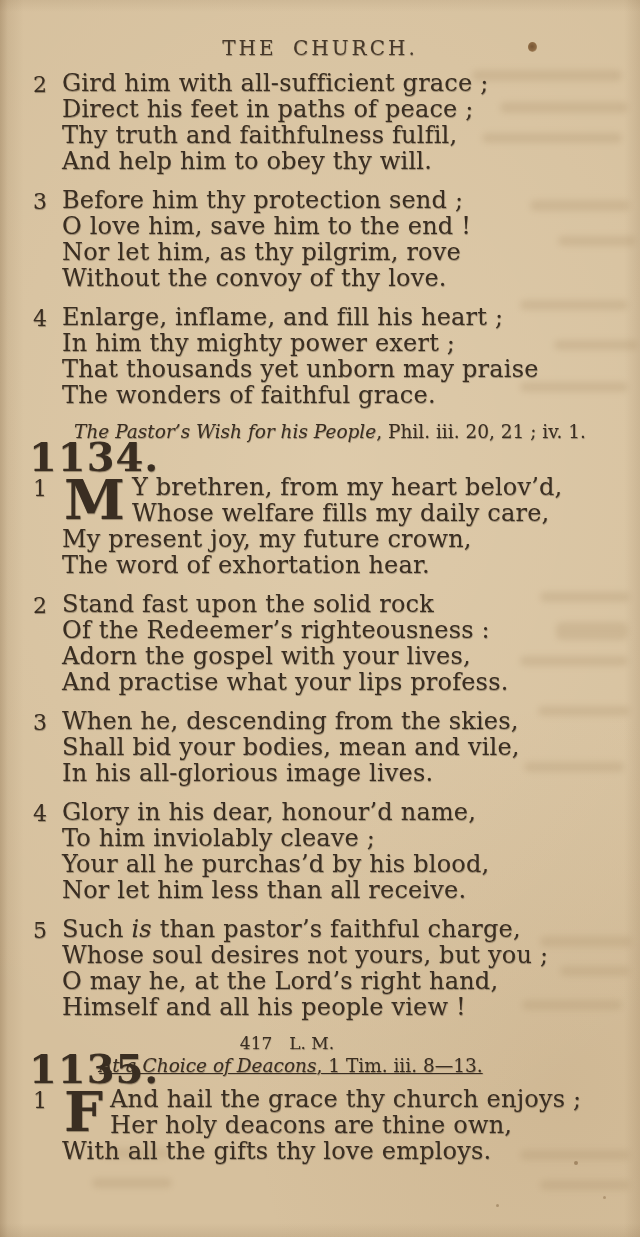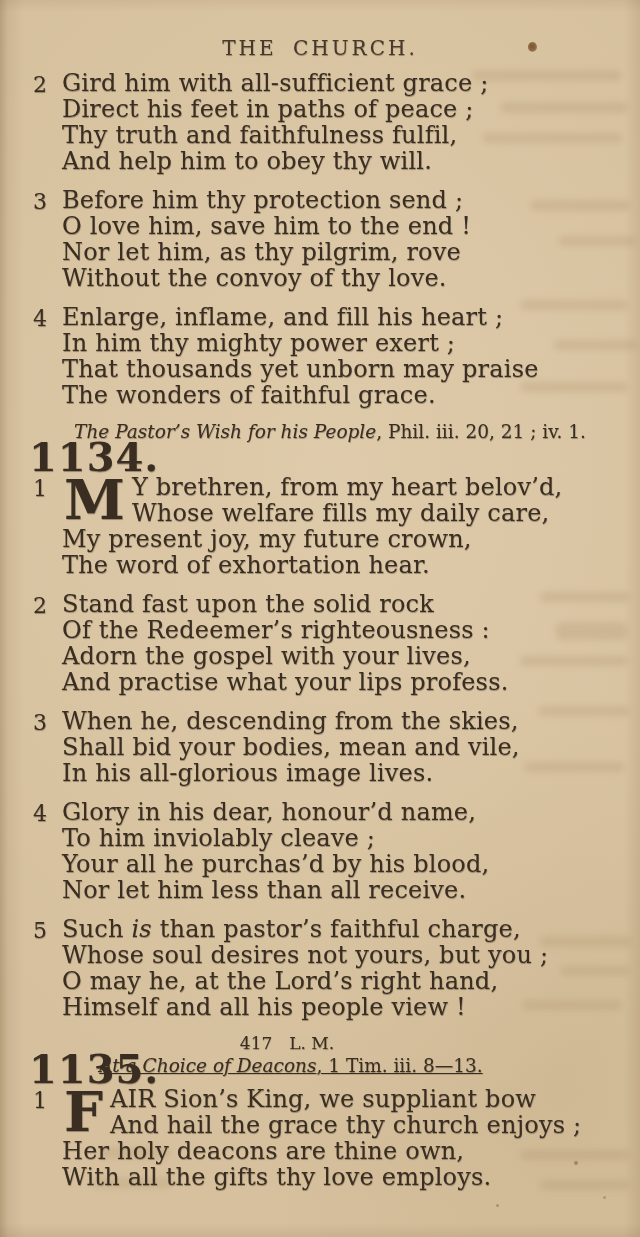--- a/index.html
+++ b/index.html
@@ -153,19 +153,18 @@
     <span class="hymn-number">1135.</span>
     <div class="hymn-meta">
       <div class="meta-top">417 L. M.</div>
       <div class="meta-title"><span class="it">At a Choice of Deacons</span><span>, 1 Tim. iii. 8—13.</span></div>
     </div>
   </div>
 
   <div class="verse versedrop">
     <span class="vnum">1</span>
     <span class="dropcap">F</span>
-    <div class="vline">AIR Sion’s King, we suppliant bow</div>
     <div class="vline drop-l2">And hail the grace thy church enjoys ;</div>
     <div class="vline">Her holy deacons are thine own,</div>
     <div class="vline">With all the gifts thy love employs.</div>
   </div>
 
 </div>
 
 </body></html>

